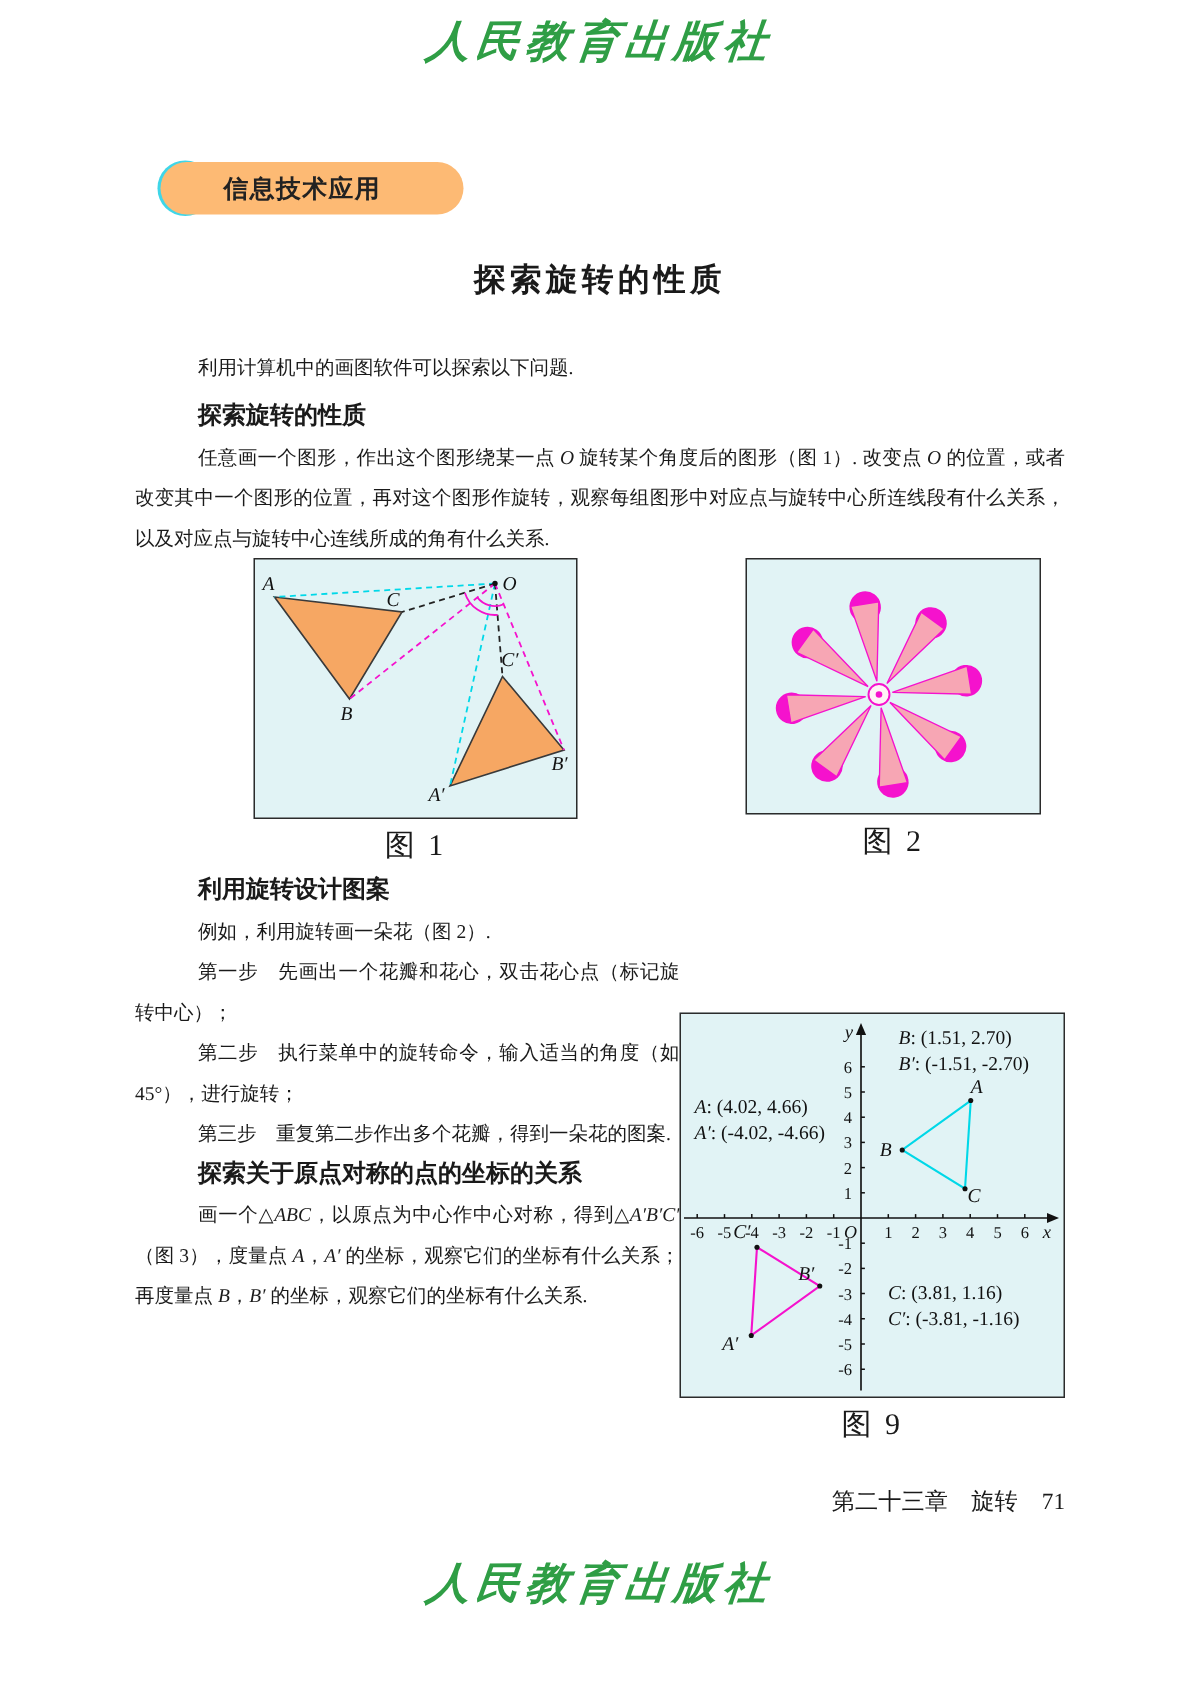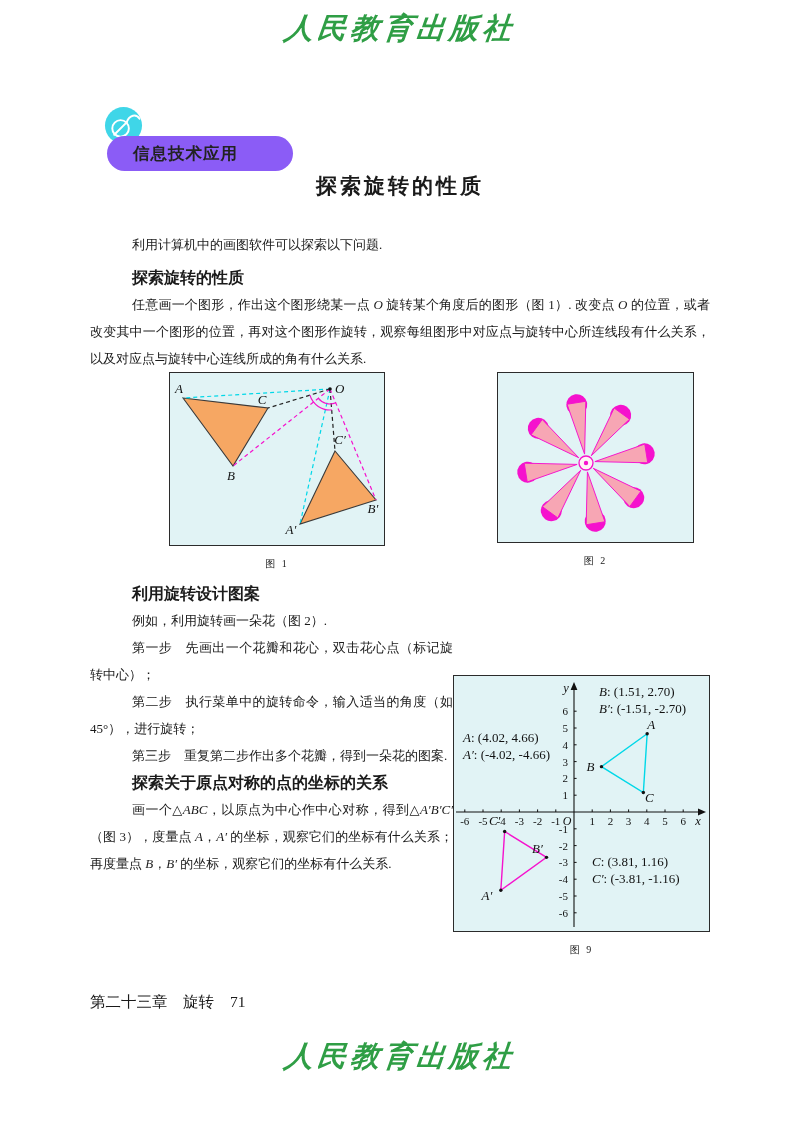--- a/index.html
+++ b/index.html
@@ -4,43 +4,43 @@
 <style>
   * { margin:0; padding:0; box-sizing:content-box; }
   body { background:#ffffff; }
   .page { width:800px; height:1130px; position:relative; background:#fff; overflow:hidden;
           font-family:"Liberation Serif","DejaVu Serif",serif; color:#1a1a1a; margin:0 auto; }
   .content { margin:0 90px; }
   .pub-logo { margin-top:8px; text-align:center; font-size:29px; line-height:40px; letter-spacing:4px;
               font-style:italic; font-weight:700; color:#2f9e45; transform:skewX(-6deg); }
   .pub-logo.bottom { margin-top:22px; }
   .badge { margin-top:58px; margin-left:14px; position:relative; height:39px; width:186px; }
-  .badge-pill { position:absolute; left:3px; top:2px; height:35px; width:160px; background:#8b5cf6;
-                border-radius:18px; display:flex; align-items:center; padding-left:26px;margin-top:28px; }
+  .badge-pill { position:absolute; left:3px; top:2px; height:35px; width:160px; background:#fdba74;
+                border-radius:18px; display:flex; align-items:center; padding-left:42px; }
   .badge-icon { position:absolute; left:0; top:0; width:39px; height:39px; }
   .badge-label { font-family:"Liberation Sans","DejaVu Sans",sans-serif; font-weight:700; font-size:16.5px; color:#222; letter-spacing:1px; }
   .title { margin-top:26px; font-size:21px; line-height:30px; font-weight:600; text-align:center; letter-spacing:3px; }
   .para { font-size:13px; line-height:27px; text-align:justify; text-indent:42px; }
   .intro { margin-top:30px; }
   h2.h { font-size:16px; font-weight:700; line-height:27px; padding-left:42px; }
   .h1m { margin-top:6px; }
   .figrow { display:flex; padding-left:79px; gap:112px; margin-top:0; }
   .figitem { text-align:center; }
   .figbox { background:#e1f3f5; border:1.5px solid #2b2b2b; }
   .fig1box { width:214px; height:172px; }
   .fig2box { width:195px; height:169px; }
   .fig3box { width:255px; height:255px; }
-  .figcap { margin-top:8px; font-size:10px; line-height:20px; letter-spacing:2px; }
+  .figcap { margin-top:8px; font-size:20px; line-height:20px; letter-spacing:2px; }
   .s2h { margin-top:6px; }
   .cols { display:flex; }
   .leftcol { width:365px; }
   .rightcol { width:258px; margin-left:auto; }
   .fig3wrap { margin-top:68px; text-align:center; }
   .mi { font-family:"Liberation Serif","DejaVu Serif",serif; font-style:italic; }
-  .footer { margin:30px 90px 0; font-size:15.5px; line-height:24px; }
+  .footer { margin:30px 90px 0; text-align:right; font-size:15.5px; line-height:24px; }
   .footer .pagenum { margin-left:16px; }
 </style>
 </head>
 <body>
 
 <div class="page">
   <div class="content">
     <div class="pub-logo top">人民教育出版社</div>
 
     <div class="badge">

